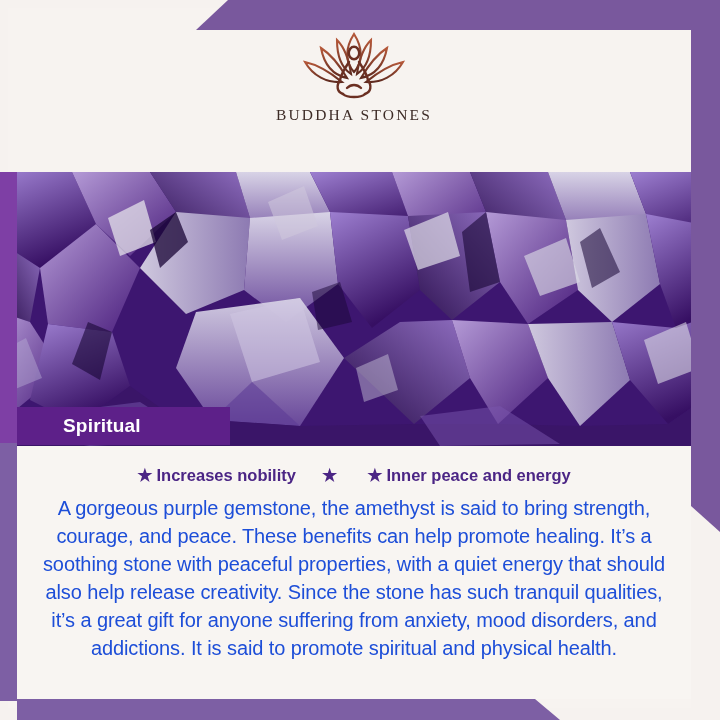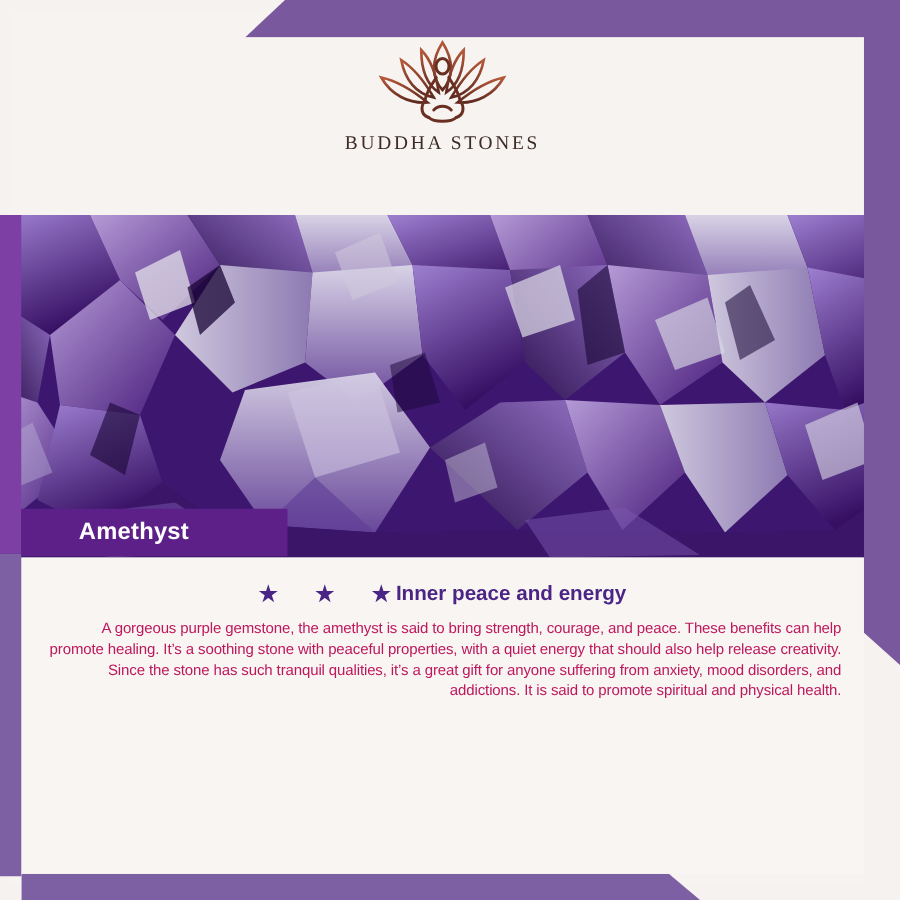--- a/index.html
+++ b/index.html
@@ -180,26 +180,26 @@
   }
   .benefit .star {
     font-size: 17px;
     line-height: 1;
     margin-right: 4px;
     color: #4b2585;
   }
 
   .description {
     margin: 9px 18px 0 18px;
-    color: #be185d;
-    font-size: 12px;
+    color: #1d4ed8;
+    font-size: 20px;
     line-height: 1.40;
     font-weight: 400;
     letter-spacing: -0.1px;
-    text-align: right;
+    text-align: center;
   }
 </style>
 </head>
 <body>
 
 <div id="card">
 
   <div class="page-inner"></div>
 
   <div class="band-top"></div>
@@ -324,27 +324,28 @@
 
       <polygon points="176,40 188,70 160,96 150,58" fill="#190636" opacity="0.75"></polygon>
       <polygon points="486,40 500,110 470,120 462,60" fill="#190636" opacity="0.6"></polygon>
       <polygon points="88,150 112,160 100,208 72,192" fill="#170534" opacity="0.6"></polygon>
       <polygon points="600,56 620,100 592,116 580,70" fill="#180535" opacity="0.55"></polygon>
       <polygon points="340,110 352,150 318,158 312,120" fill="#190636" opacity="0.5"></polygon>
     </svg>
   </div>
 
   <div class="caption-bar">
-    <span>Amethyst</span>
+    <span>Spiritual</span>
   </div>
 
   <div class="body-area">
     <div class="benefits">
       <div class="benefit">
         <span class="star">★</span>
+        <span>Increases nobility</span>
       </div>
       <div class="benefit">
         <span class="star">★</span>
       </div>
       <div class="benefit">
         <span class="star">★</span>
         <span>Inner peace and energy</span>
       </div>
     </div>
 

